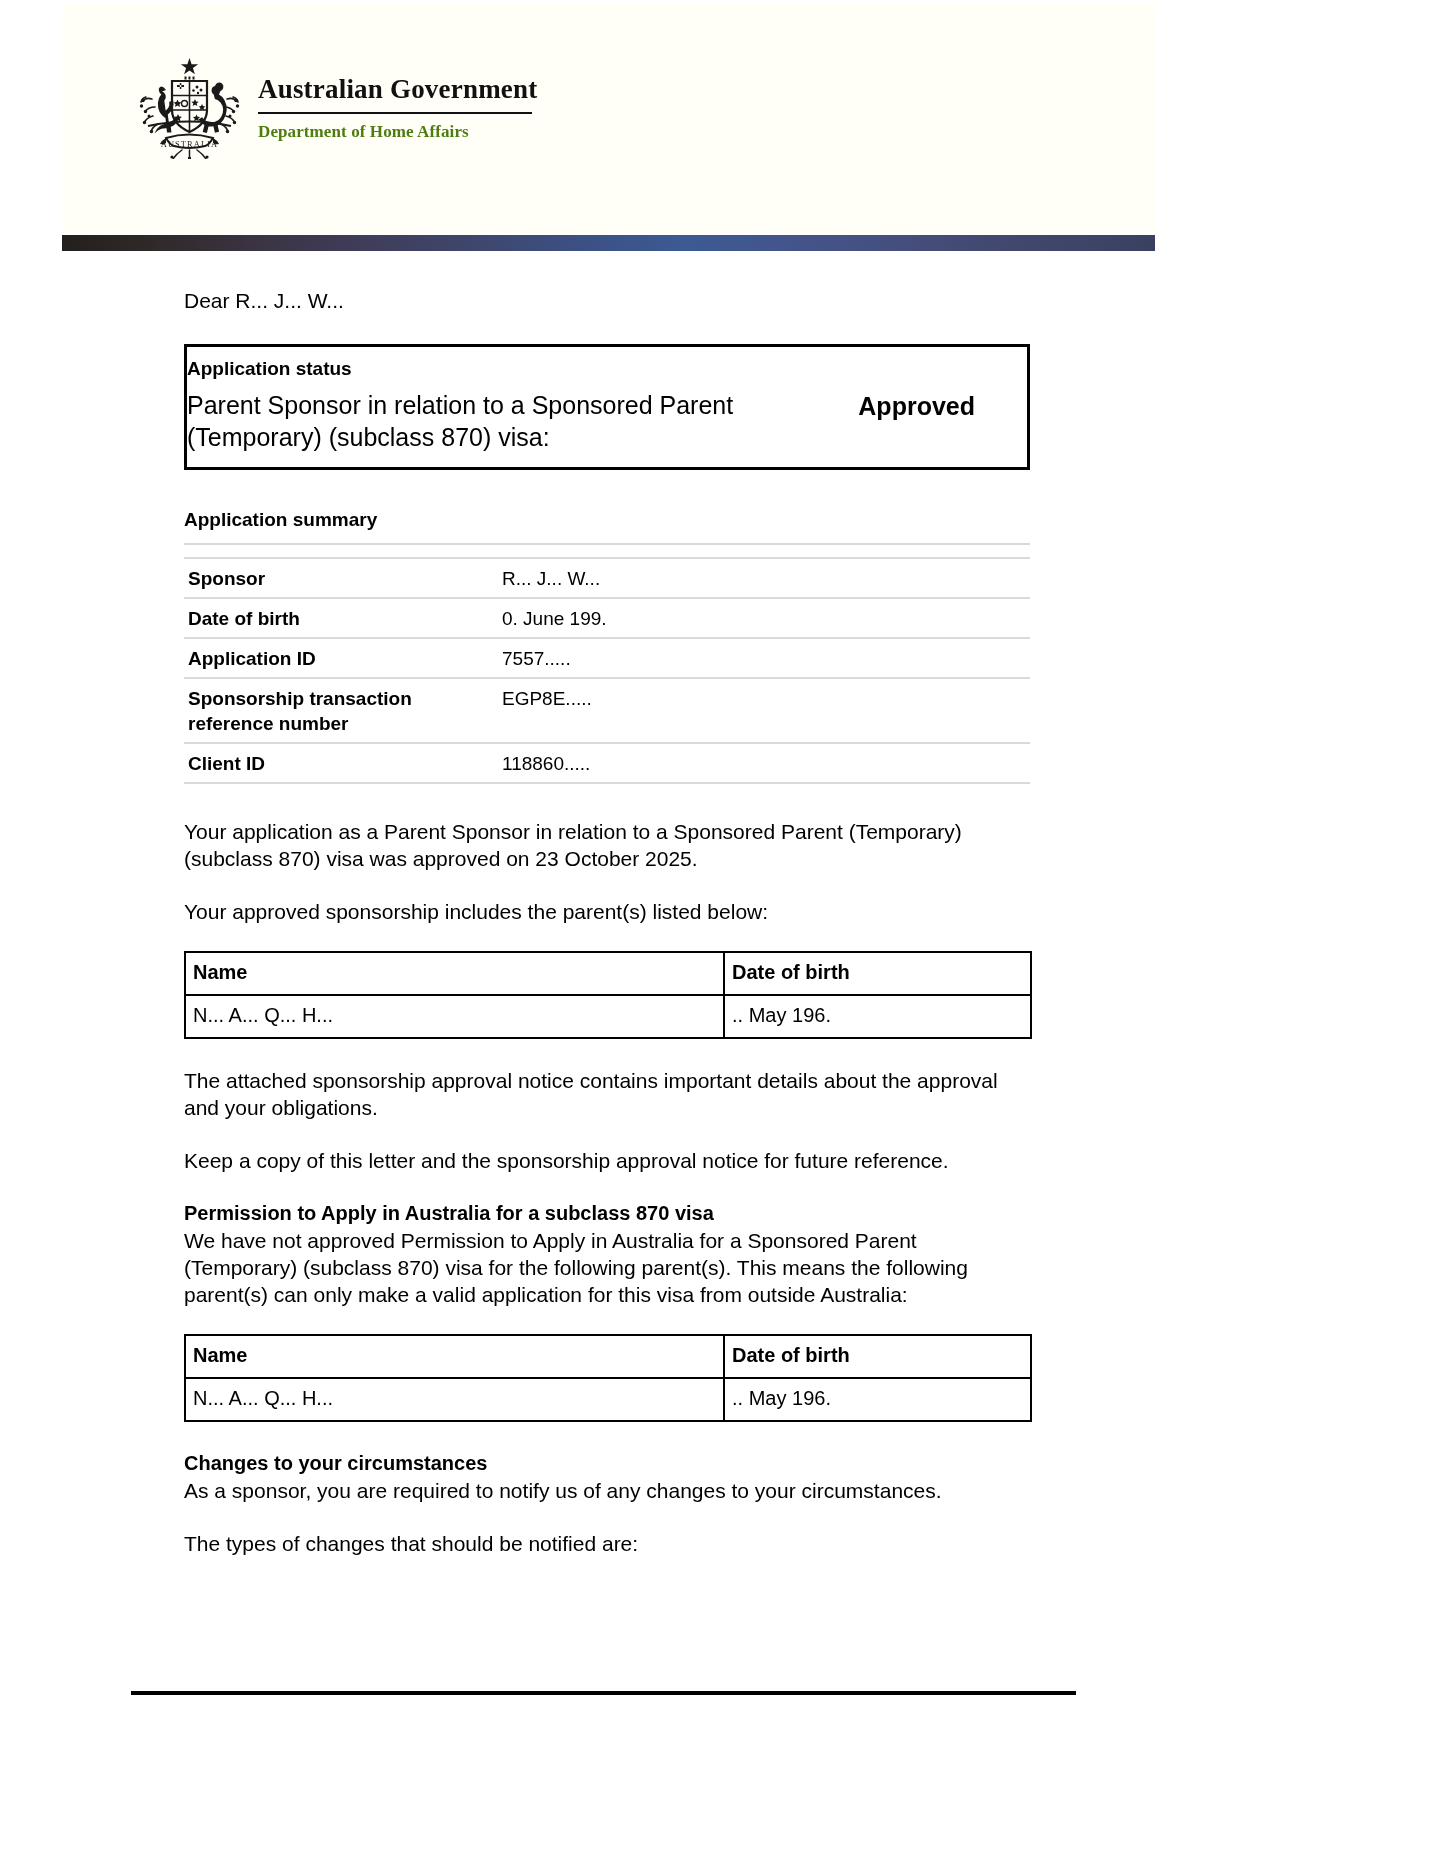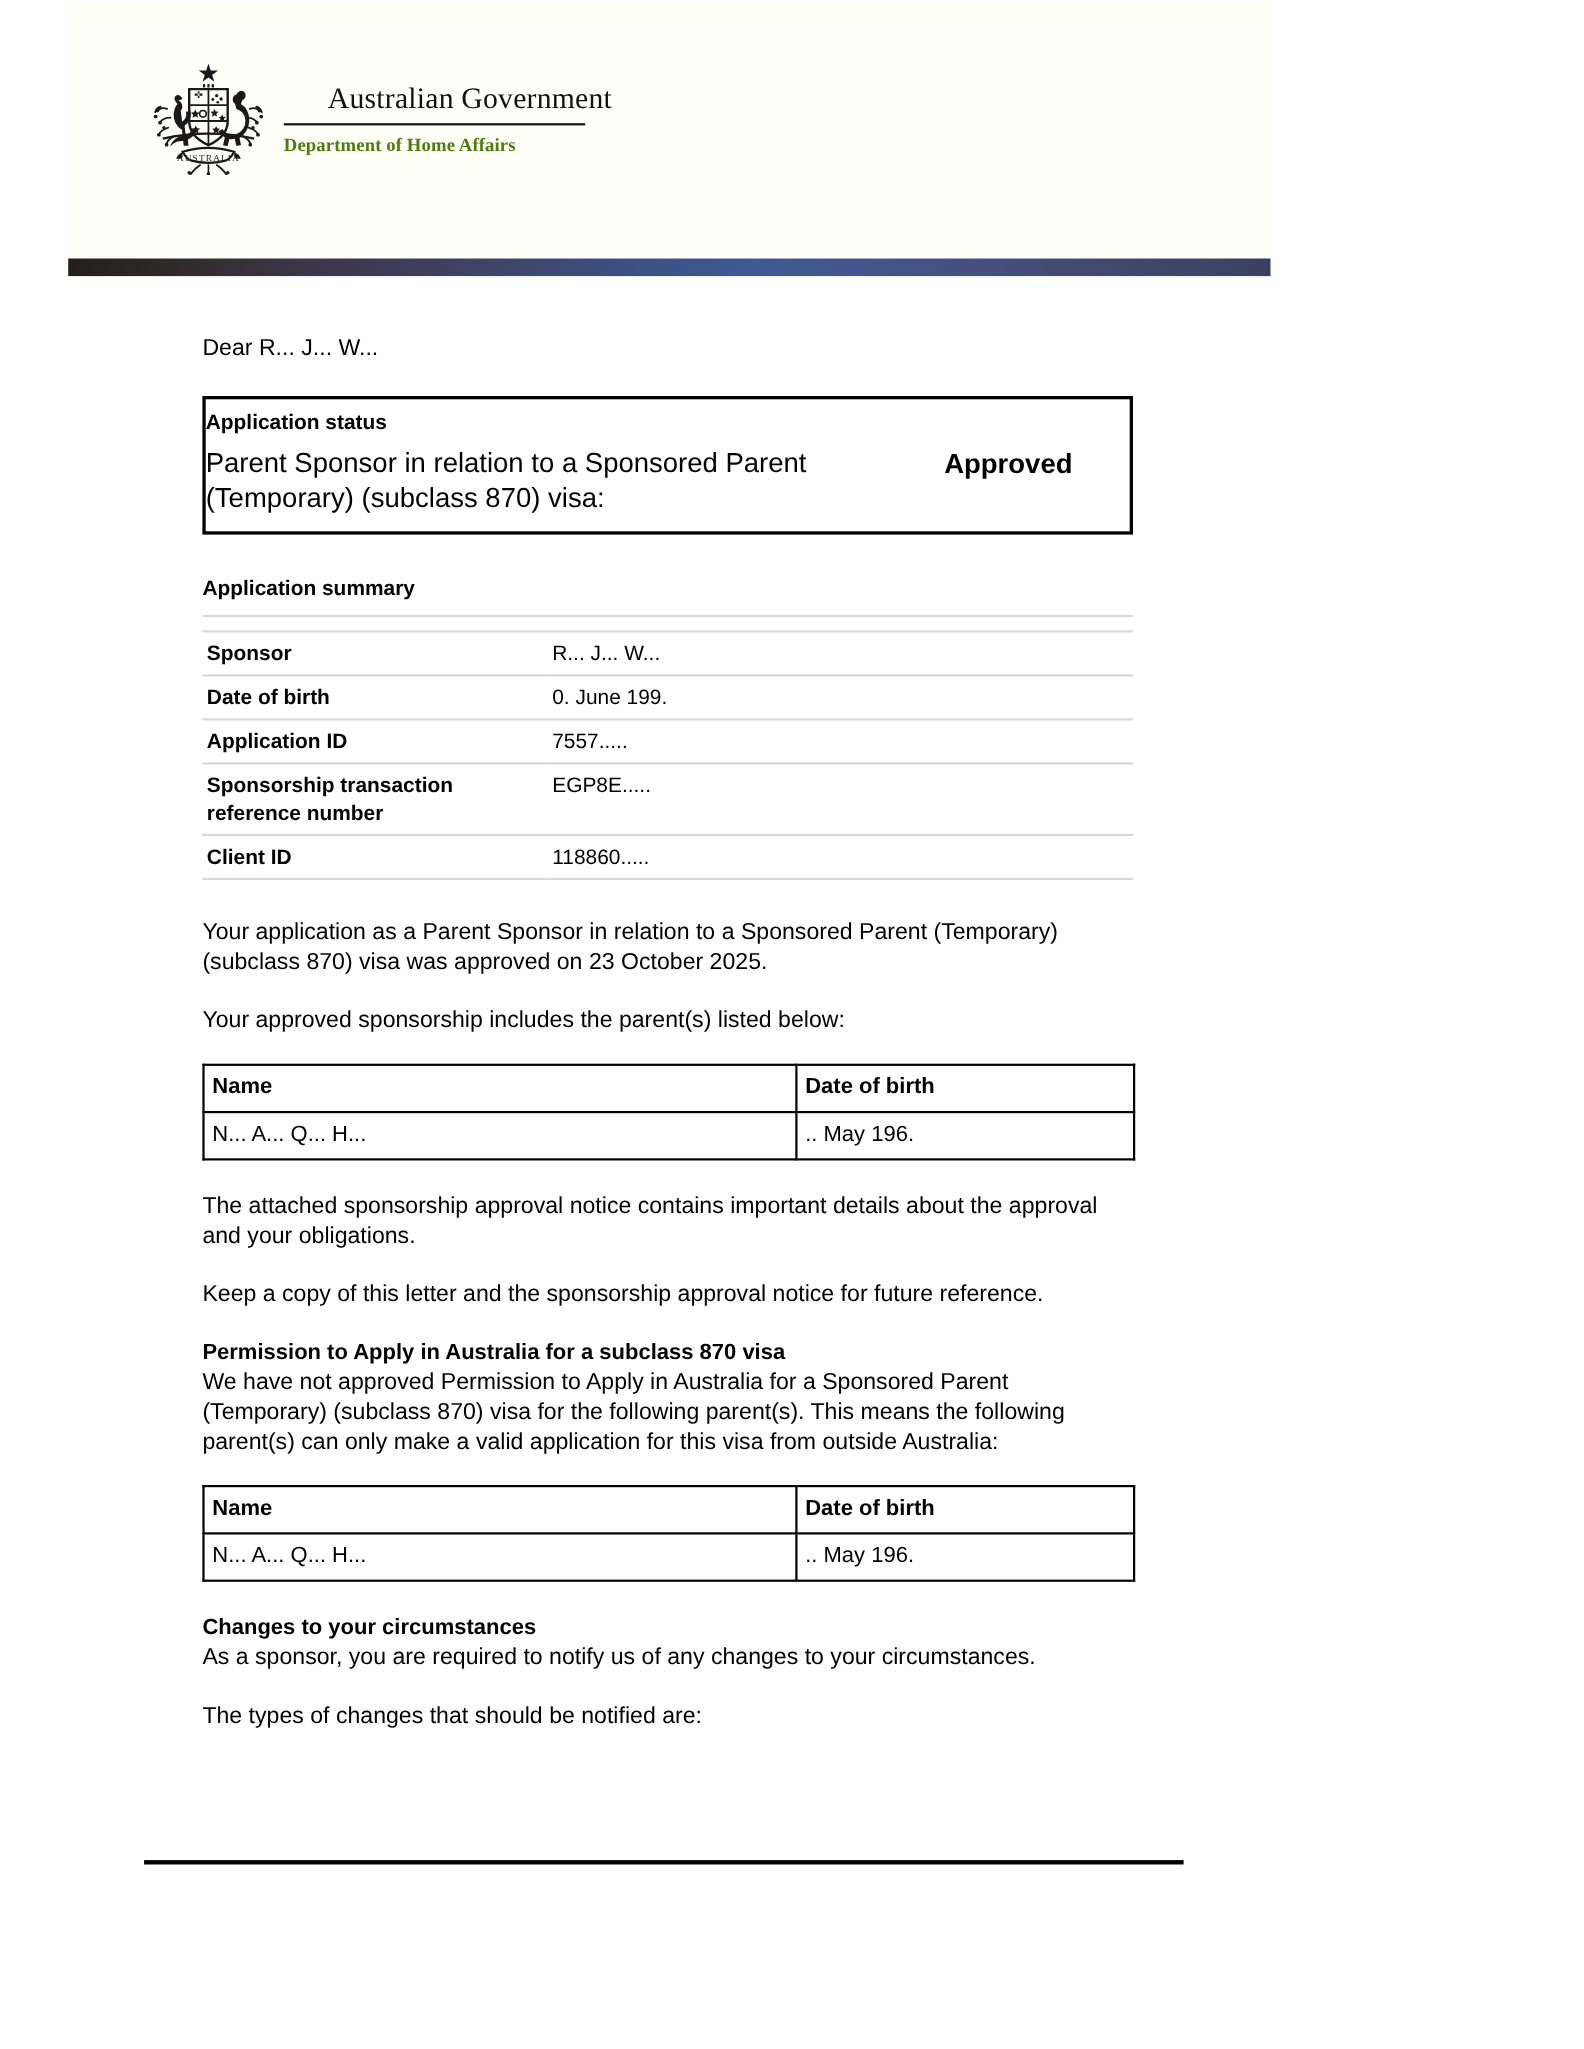--- a/index.html
+++ b/index.html
@@ -40,26 +40,25 @@
   .crest-wrap svg { display: block; }
 
   .wordmark {
     position: absolute;
     left: 196px;
     top: 70px;
     width: 300px;
   }
   .wordmark .line1 {
     font-family: "Liberation Serif", serif;
-    font-weight: normal;
+    font-weight: bold;
     font-size: 27px;
     letter-spacing: 0.2px;
     color: #111111;
     white-space: nowrap;
-    margin-left: 40px;
   }
   .wordmark .rule {
     margin-top: 7px;
     margin-bottom: 8px;
     border-top: 2px solid #111111;
     width: 274px;
   }
   .wordmark .line2 {
     font-family: "Liberation Serif", serif;
     font-weight: bold;
@@ -87,21 +86,21 @@
       #454f7e 76%,
       #42486e 86%,
       #3e4466 95%,
       #3b4060 100%);
   }
 
   
   .content {
     position: absolute;
     left: 184px;
-    top: 304px;
+    top: 288px;
     width: 846px;
   }
 
   .salutation {
     font-size: 21px;
     line-height: 26px;
     margin: 0 0 30px 0;
   }
 
   

